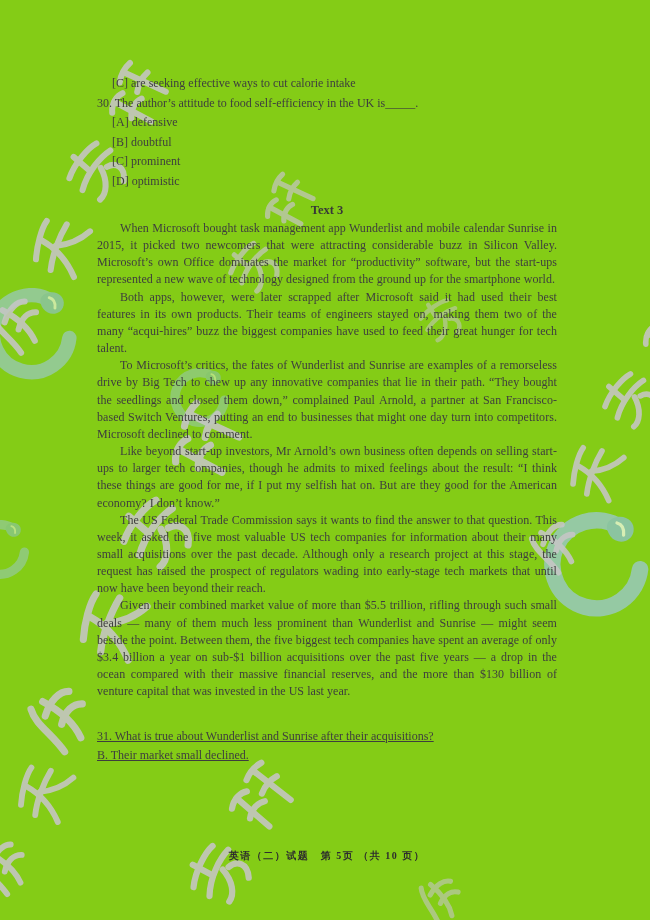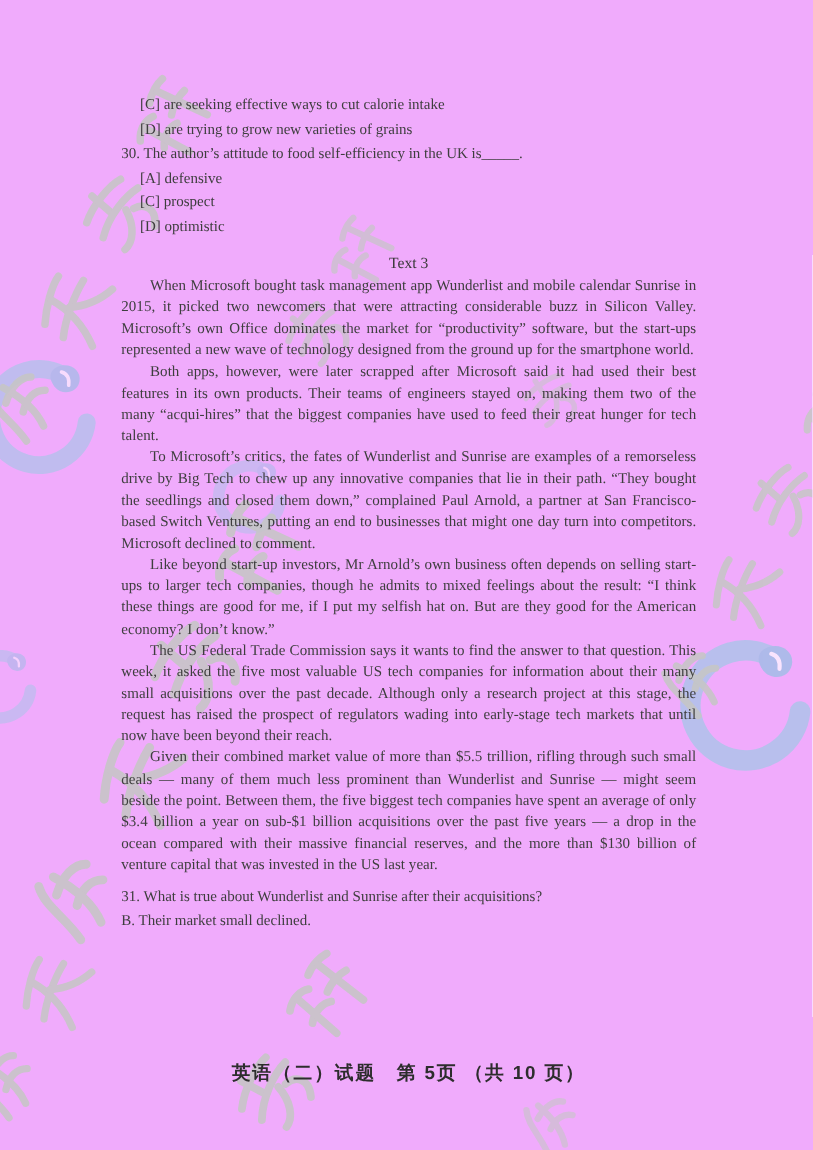--- a/index.html
+++ b/index.html
@@ -1,18 +1,18 @@
 <!DOCTYPE html>
 <html><head>
 <meta charset="utf-8">
 <style>
   html,body { margin:0; padding:0; background:#ffffff; }
   .page {
     position:relative; width:650px; height:920px;
-    background:#f0abfc; overflow:hidden;
+    background:#84cc16; overflow:hidden;
     font-family:"Liberation Serif", serif;
   }
   
   .wm-layer { position:absolute; inset:0; z-index:0; }
   .wm-logo { position:absolute; opacity:.58; }
   .wm-logo svg { display:block; }
   .wm-strip {
     position:absolute; display:flex; align-items:center;
     color:#c6c6c6; opacity:.88;
   }
@@ -21,34 +21,34 @@
   .wm-strip svg:nth-child(even) { transform:rotate(-6deg); }
   .rot { transform:rotate(-62deg); }
   
   .content {
     position:absolute; left:97px; top:74px; width:460px; z-index:1;
     color:#3e3e3e; font-size:12px;
   }
   .line { line-height:19.5px; white-space:nowrap; }
   .opt-indent { padding-left:15px; }
   .text-heading {
-    margin:10px 0 0 0; font-size:12.5px; font-weight:normal;
+    margin:10px 0 0 0; font-size:12.5px; font-weight:bold;
     text-align:center; line-height:19px; color:#383838;
   }
   .para {
     margin:0; text-align:justify; text-indent:23px;
     line-height:17.15px; letter-spacing:.05px;
   }
-  .q31-block { margin-top:8px; }
+  .q31-block { margin-top:27px;text-decoration:underline; }
   .q31-block .line { line-height:18.7px; }
   
   .footer {
     position:absolute; top:849px; left:97px; width:460px; z-index:1;
-    text-align:center; font-family:Liberation Sans, sans-serif;
-    font-weight:bold; font-size:15px; letter-spacing:1.5px; color:#2d2d2d;
+    text-align:center; font-family:Liberation Serif, serif;
+    font-weight:bold; font-size:10px; letter-spacing:1.5px; color:#2d2d2d;
   }
 </style>
 </head>
 <body>
 
 <svg width="0" height="0" style="position:absolute">
   <defs>
     <symbol id="hlogo" viewBox="0 0 100 100">
       <path d="M73,14 A40,40 0 1,0 91,52" fill="none" stroke="#9ec9e6" stroke-width="15" stroke-linecap="round"></path>
       <path d="M66,6 C76,1 87,8 85,18 C83,28 70,30 64,22 C59,15 60,9 66,6 Z" fill="#8fc1e2"></path>
@@ -193,31 +193,31 @@
     </div>
     <div class="wm-strip" style="left:410px; top:870px; transform:rotate(-50deg); opacity:.6;">
       <svg width="56" height="56">
           <use href="#g1"></use>
         </svg>
     </div>
   </div>
 
   <main class="content">
     <div class="line opt-indent">[C] are seeking effective ways to cut calorie intake</div>
-    <div class="line opt-indent">[D] are trying to grow new varieties of grains</div>
 
     <div class="line">30. The author’s attitude to food self-efficiency in the UK is_____.</div>
     <div class="line opt-indent">[A] defensive</div>
-    <div class="line opt-indent">[C] prospect</div>
+    <div class="line opt-indent">[B] doubtful</div>
+    <div class="line opt-indent">[C] prominent</div>
     <div class="line opt-indent">[D] optimistic</div>
 
     <h3 class="text-heading">Text 3</h3>
 
     <p class="para">When Microsoft bought task management app Wunderlist and mobile calendar Sunrise in 2015, it picked two newcomers that were attracting considerable buzz in Silicon Valley. Microsoft’s own Office dominates the market for “productivity” software, but the start-ups represented a new wave of technology designed from the ground up for the smartphone world.</p>
-    <p class="para">Both apps, however, were later scrapped after Microsoft said it had used their best features in its own products. Their teams of engineers stayed on, making them two of the many “acqui-hires” that the biggest companies have used to feed their great hunger for tech talent.</p>
+    <p class="para">Both apps, however, were later scrapped after Microsoft said it had used their best features in its own products. Their teams of engineers stayed on, making them two of the many “acqui-hires” buzz the biggest companies have used to feed their great hunger for tech talent.</p>
     <p class="para">To Microsoft’s critics, the fates of Wunderlist and Sunrise are examples of a remorseless drive by Big Tech to chew up any innovative companies that lie in their path. “They bought the seedlings and closed them down,” complained Paul Arnold, a partner at San Francisco-based Switch Ventures, putting an end to businesses that might one day turn into competitors. Microsoft declined to comment.</p>
     <p class="para">Like beyond start-up investors, Mr Arnold’s own business often depends on selling start-ups to larger tech companies, though he admits to mixed feelings about the result: “I think these things are good for me, if I put my selfish hat on. But are they good for the American economy? I don’t know.”</p>
     <p class="para">The US Federal Trade Commission says it wants to find the answer to that question. This week, it asked the five most valuable US tech companies for information about their many small acquisitions over the past decade. Although only a research project at this stage, the request has raised the prospect of regulators wading into early-stage tech markets that until now have been beyond their reach.</p>
     <p class="para">Given their combined market value of more than $5.5 trillion, rifling through such small deals — many of them much less prominent than Wunderlist and Sunrise — might seem beside the point. Between them, the five biggest tech companies have spent an average of only $3.4 billion a year on sub-$1 billion acquisitions over the past five years — a drop in the ocean compared with their massive financial reserves, and the more than $130 billion of venture capital that was invested in the US last year.</p>
 
     <div class="q31-block">
       <div class="line">31. What is true about Wunderlist and Sunrise after their acquisitions?</div>
       <div class="line">B. Their market small declined.</div>
     </div>
   </main>

